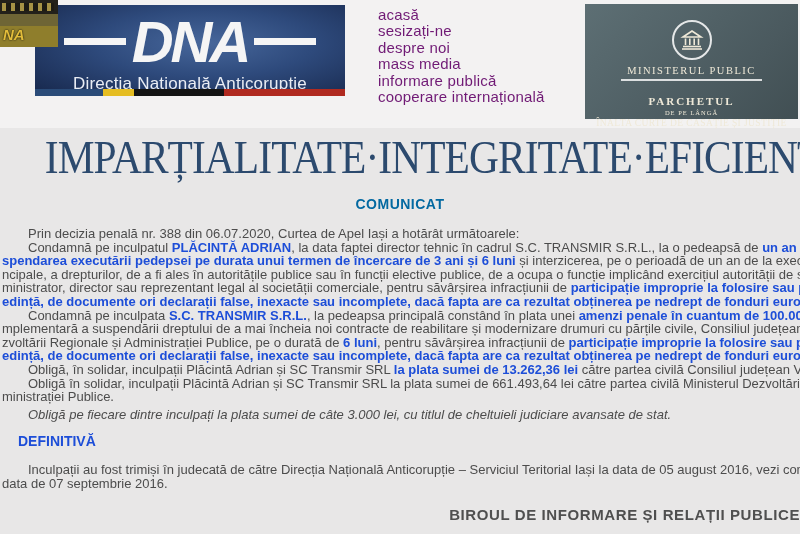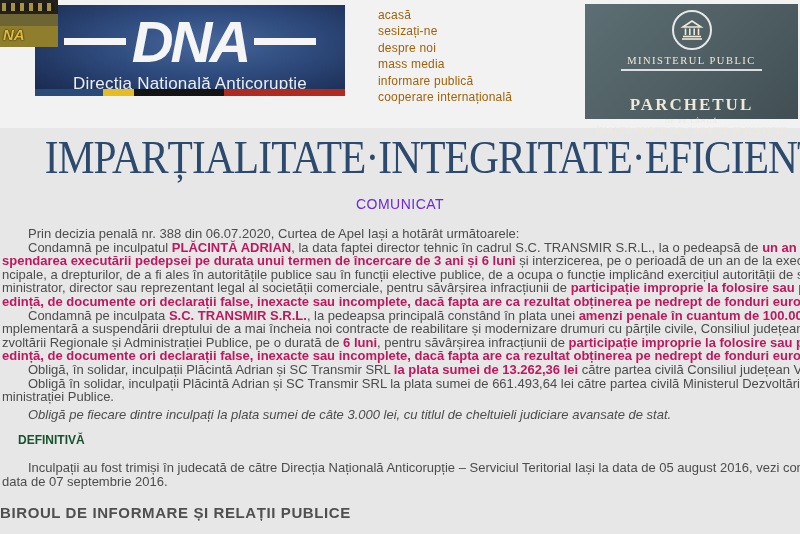--- a/index.html
+++ b/index.html
@@ -22,54 +22,54 @@
 
   .corner-thumb { position:absolute; left:0; top:0; width:58px; height:47px; z-index:3;
     background:linear-gradient(180deg,#23211a 0 30%, #6e6535 30% 55%, #8f7e2c 55% 100%);
     overflow:hidden; }
   .corner-thumb .film { position:absolute; top:3px; left:2px; width:52px; height:8px;
     background:repeating-linear-gradient(90deg,#c8b050 0 4px, #1c1a12 4px 9px); opacity:.8; }
   .corner-thumb .mini-na { position:absolute; left:3px; bottom:4px; color:#e3bd3a;
     font-weight:bold; font-style:italic; font-size:15px; text-shadow:0 0 2px #000; }
 
   .nav { position:absolute; left:378px; top:7px; list-style:none; }
-  .nav a { display:block; color:#a16207; text-decoration:none; font-size:12px;
+  .nav a { display:block; color:#701a75; text-decoration:none; font-size:15px;
     line-height:16.4px; letter-spacing:.2px; }
 
   .mp-logo { position:absolute; left:585px; top:4px; width:213px; height:115px;
     background:linear-gradient(135deg,#5d6f74 0%, #4a595e 70%, #414f53 100%);
     color:#efe9d8; text-align:center; font-family:"Liberation Serif", serif;
-    padding-top:6px; }
+    padding-top:16px; }
   .mp-emblem { width:40px; height:40px; margin:0 auto; border:2px solid rgba(255,255,255,.85);
     border-radius:50%; display:flex; align-items:center; justify-content:center; }
   .mp-line1 { font-size:10.5px; letter-spacing:1.5px; margin-top:5px; display:inline-block;
     border-bottom:2px solid rgba(255,255,255,.8); padding:0 6px 3px 6px; }
-  .mp-line2 { font-size:17px; font-weight:bold; letter-spacing:2px; margin-top:24px; }
+  .mp-line2 { font-size:11px; font-weight:bold; letter-spacing:2px; margin-top:14px; }
   .mp-line3 { font-size:6.5px; letter-spacing:1px; margin-top:2px; }
   .mp-line4 { font-size:9.5px; letter-spacing:.4px; margin-top:2px; }
 
   
   .motto-wrap { text-align:center; margin-top:5px; white-space:nowrap; }
   .motto { display:inline-block; font-family:"Liberation Serif", serif; color:#2c4a6e;
     font-size:46px; line-height:50px; letter-spacing:-1px; transform:scaleX(.9);
     transform-origin:center; }
 
   
-  .comunicat-title { text-align:center; font-size:14px; font-weight:normal; color:#6d28d9;
+  .comunicat-title { text-align:center; font-size:14px; font-weight:bold; color:#0369a1;
     letter-spacing:.5px; margin-top:13px; }
   .doc { margin-top:15px; padding-left:2px; color:#4c4c4c; font-size:13px; }
   .doc-line { white-space:nowrap; line-height:13.6px; }
   .doc-line.ind { text-indent:26px; }
   .doc-line.gap { margin-top:4px;font-style:italic; }
-  .doc .b { font-weight:bold; color:#be185d; }
-  .definitiva { font-weight:bold; color:#14532d; font-size:12px; margin:12px 0 0 16px; }
+  .doc .b { font-weight:bold; color:#1d4ed8; }
+  .definitiva { font-weight:bold; color:#1d4ed8; font-size:14px; margin:12px 0 0 16px; }
   .closing { margin-top:14px; }
 
   
-  .footer { text-align:left; font-size:15px; font-weight:bold; color:#4f4f4f;
+  .footer { text-align:right; font-size:15px; font-weight:bold; color:#4f4f4f;
     letter-spacing:.6px; margin-top:15px; }
 </style>
 </head>
 <body>
 
 <div class="header">
 
   <div class="corner-thumb">
     <div class="film"></div>
     <div class="mini-na">NA</div>

